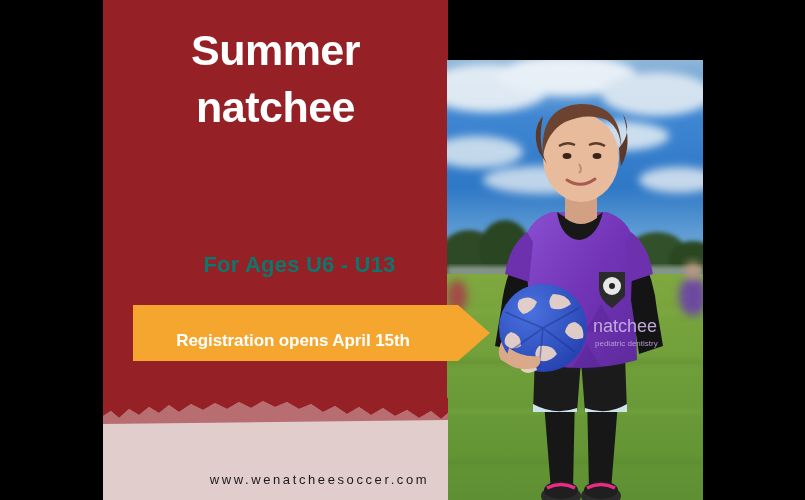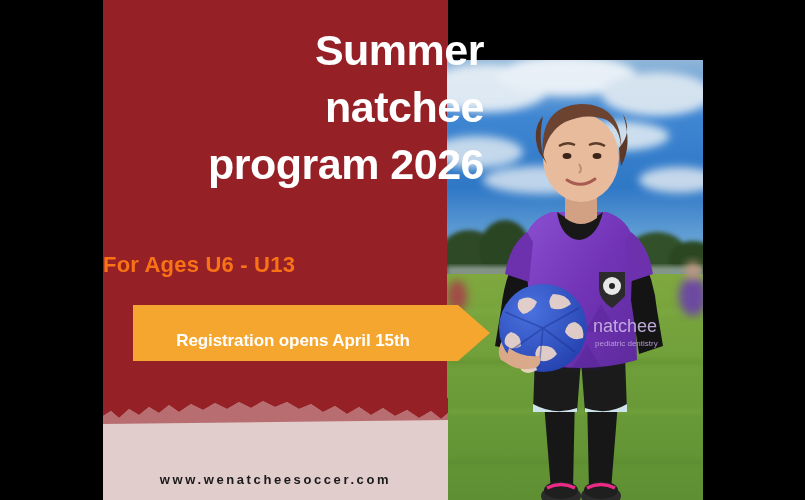--- a/index.html
+++ b/index.html
@@ -63,43 +63,43 @@
     background: #0369a1;
   }
   .photo svg { display: block; }
 
   
   .headline {
     position: absolute;
     left: 103px;
     top: 22px;
     width: 345px;
-    text-align: right;
+    text-align: center;
     color: #FFFFFF;
     font-size: 43px;
     font-weight: bold;
     line-height: 1.32;
     letter-spacing: -0.5px;
     z-index: 6;
-    margin-left: 36px;
   }
   .headline .line { display: block; white-space: nowrap; }
 
   
   .subtitle {
     position: absolute;
     left: 103px;
     top: 252px;
     width: 345px;
-    text-align: left;
-    color: #f97316;
+    text-align: center;
+    color: #0f766e;
     font-size: 22px;
     font-weight: bold;
     letter-spacing: 0.2px;
     z-index: 6;
+    padding-left: 24px;
   }
 
   
   .banner {
     position: absolute;
     left: 133px;
     top: 305px;
     width: 357px;
     height: 56px;
     z-index: 7;
@@ -133,23 +133,24 @@
 
   
   .website {
     position: absolute;
     left: 103px;
     top: 472px;
     width: 345px;
     text-align: center;
     color: #1A1A1A;
     font-size: 13px;
-    font-weight: bold;
+    font-weight: normal;
     letter-spacing: 2.6px;
     z-index: 9;
+    padding-left: 44px;
   }
 </style>
 </head>
 <body>
 
 <div id="poster">
 
   <div class="red-panel"></div>
 
   <div class="photo">
@@ -305,21 +306,20 @@
       <path d="M0 18 L8 13 L16 20 L26 11 L36 17 L46 9 L56 15 L66 7 L76 14 L88 6 L100 12
                L112 5 L124 11 L136 4 L148 10 L160 3 L172 9 L184 4 L196 11 L208 6 L220 14
                L232 8 L244 16 L256 9 L268 17 L280 10 L292 18 L304 12 L316 20 L328 13 L338 21
                L345 15 L345 22 L0 26 Z" fill="#952026" opacity="0.55"></path>
     </svg>
   </div>
 
   <div class="headline">
     <span class="line">Summer</span>
     <span class="line">natchee</span>
-    <span class="line">program 2026</span>
   </div>
 
   <div class="subtitle">For Ages U6 - U13</div>
 
   <div class="banner">
     <svg width="357" height="56" viewBox="0 0 357 56" xmlns="http://www.w3.org/2000/svg">
       <path d="M0 0 L325 0 L357 28 L325 56 L0 56 Z" fill="#F5A62E"></path>
     </svg>
     <div class="banner-label">Registration opens April 15th</div>
   </div>

